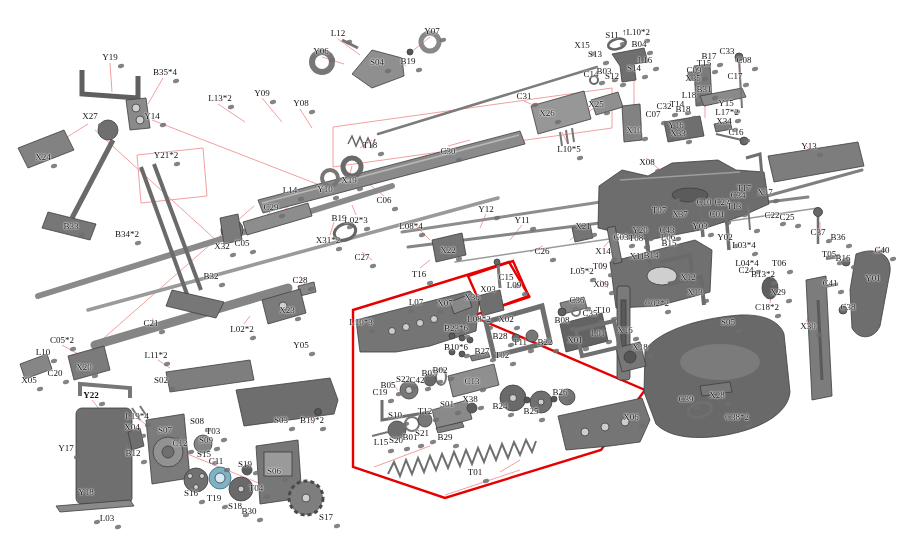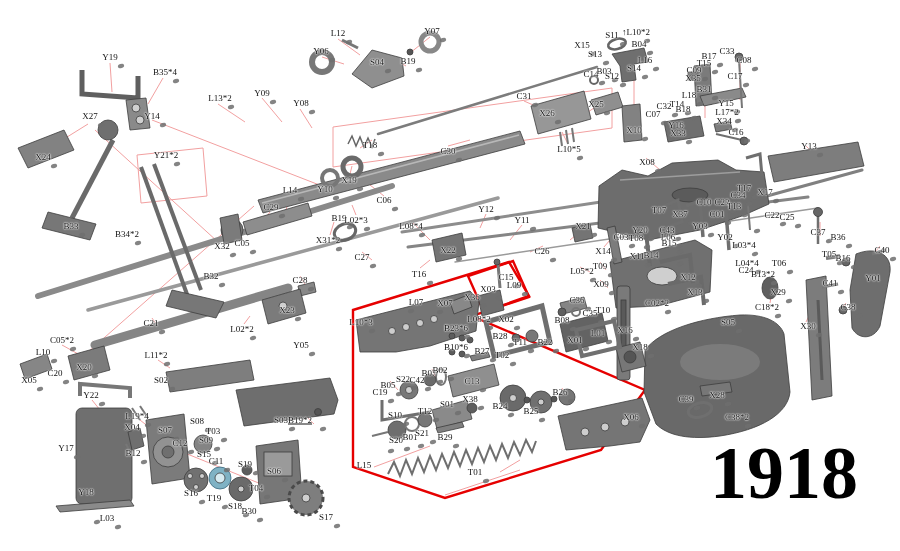--- a/index.html
+++ b/index.html
@@ -511,21 +511,21 @@
       <span class="part-label" style="left: 151px; top: 323px;">C21</span>
       <span class="part-label" style="left: 287px; top: 310px;">X23</span>
       <span class="part-label" style="left: 242px; top: 329px;">L02*2</span>
       <span class="part-label" style="left: 62px; top: 340px;">C05*2</span>
       <span class="part-label" style="left: 43px; top: 352px;">L10</span>
       <span class="part-label" style="left: 156px; top: 355px;">L11*2</span>
       <span class="part-label" style="left: 84px; top: 367px;">X20</span>
       <span class="part-label" style="left: 29px; top: 380px;">X05</span>
       <span class="part-label" style="left: 55px; top: 373px;">C20</span>
       <span class="part-label" style="left: 161px; top: 380px;">S02</span>
-      <span class="part-label" style="left: 91px; top: 395px;">Y22</span>
+      <span class="part-label" style="left: 91px; top: 395px; font-weight: bold;">Y22</span>
       <span class="part-label" style="left: 301px; top: 345px;">Y05</span>
       <span class="part-label" style="left: 338px; top: 33px;">L12</span>
       <span class="part-label" style="left: 321px; top: 51px;">Y06</span>
       <span class="part-label" style="left: 377px; top: 62px; text-align: right;">S04</span>
       <span class="part-label" style="left: 408px; top: 61px;">B19</span>
       <span class="part-label" style="left: 432px; top: 31px;">Y07</span>
       <span class="part-label" style="left: 370px; top: 145px;">T18</span>
       <span class="part-label" style="left: 448px; top: 151px;">C30</span>
       <span class="part-label" style="left: 524px; top: 96px;">C31</span>
       <span class="part-label" style="left: 547px; top: 113px;">X26</span>
@@ -653,21 +653,21 @@
       <span class="part-label" style="left: 440px; top: 370px;">B02</span>
       <span class="part-label" style="left: 472px; top: 381px;">C13</span>
       <span class="part-label" style="left: 380px; top: 392px;">C19</span>
       <span class="part-label" style="left: 395px; top: 415px;">S10</span>
       <span class="part-label" style="left: 425px; top: 411px;">T12</span>
       <span class="part-label" style="left: 447px; top: 404px;">S01</span>
       <span class="part-label" style="left: 470px; top: 399px;">X38</span>
       <span class="part-label" style="left: 500px; top: 406px;">B24</span>
       <span class="part-label" style="left: 531px; top: 411px;">B25</span>
       <span class="part-label" style="left: 560px; top: 392px;">B26</span>
-      <span class="part-label" style="left: 364px; top: 442px; margin-top: 23px;">L15</span>
+      <span class="part-label" style="left: 381px; top: 442px;">L15</span>
       <span class="part-label" style="left: 396px; top: 440px;">S20</span>
       <span class="part-label" style="left: 410px; top: 437px;">B01</span>
       <span class="part-label" style="left: 422px; top: 433px;">S21</span>
       <span class="part-label" style="left: 445px; top: 437px;">B29</span>
       <span class="part-label" style="left: 475px; top: 472px;">T01</span>
       <span class="part-label" style="left: 631px; top: 417px;">X06</span>
       <span class="part-label" style="left: 66px; top: 448px;">Y17</span>
       <span class="part-label" style="left: 137px; top: 416px;">L19*4</span>
       <span class="part-label" style="left: 132px; top: 427px;">X04</span>
       <span class="part-label" style="left: 165px; top: 430px;">S07</span>
@@ -682,20 +682,19 @@
       <span class="part-label" style="left: 274px; top: 471px;">S06</span>
       <span class="part-label" style="left: 191px; top: 493px;">S16</span>
       <span class="part-label" style="left: 214px; top: 498px;">T19</span>
       <span class="part-label" style="left: 256px; top: 488px;">T04</span>
       <span class="part-label" style="left: 235px; top: 506px;">S18</span>
       <span class="part-label" style="left: 249px; top: 511px;">B30</span>
       <span class="part-label" style="left: 86px; top: 492px;">Y18</span>
       <span class="part-label" style="left: 107px; top: 518px;">L03</span>
       <span class="part-label" style="left: 326px; top: 517px;">S17</span>
       <span class="part-label" style="left: 281px; top: 420px;">S03</span>
-      <span class="part-label" style="left: 300px; top: 420px; text-decoration: underline;">B19*2</span>
+      <span class="part-label" style="left: 312px; top: 420px;">B19*2</span>
       <span class="part-label" style="left: 686px; top: 399px;">C39</span>
       <span class="part-label" style="left: 717px; top: 395px;">X28</span>
       <span class="part-label" style="left: 737px; top: 417px;">C38*2</span>
     </div>
 
-  <div id="plate1918">1918</div>
 </div>
 
 </body></html>

